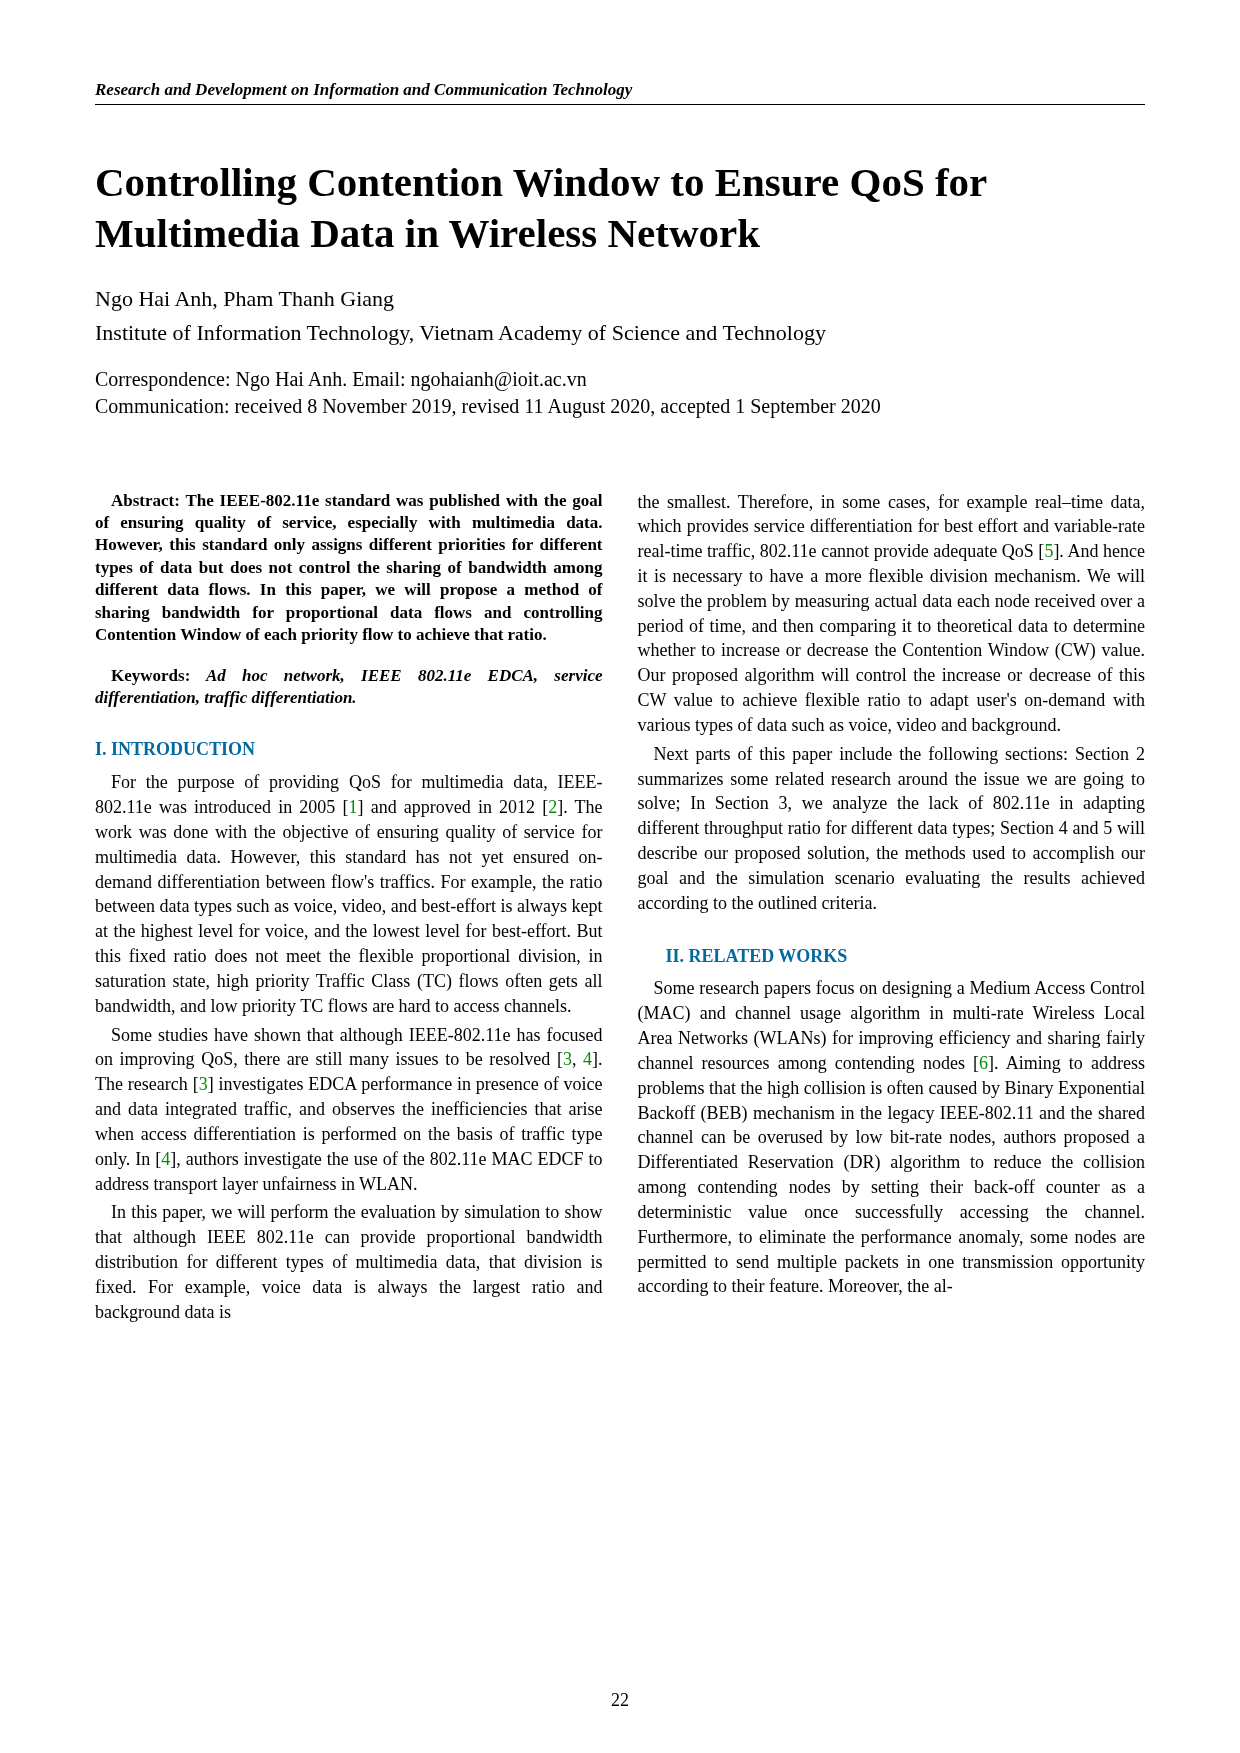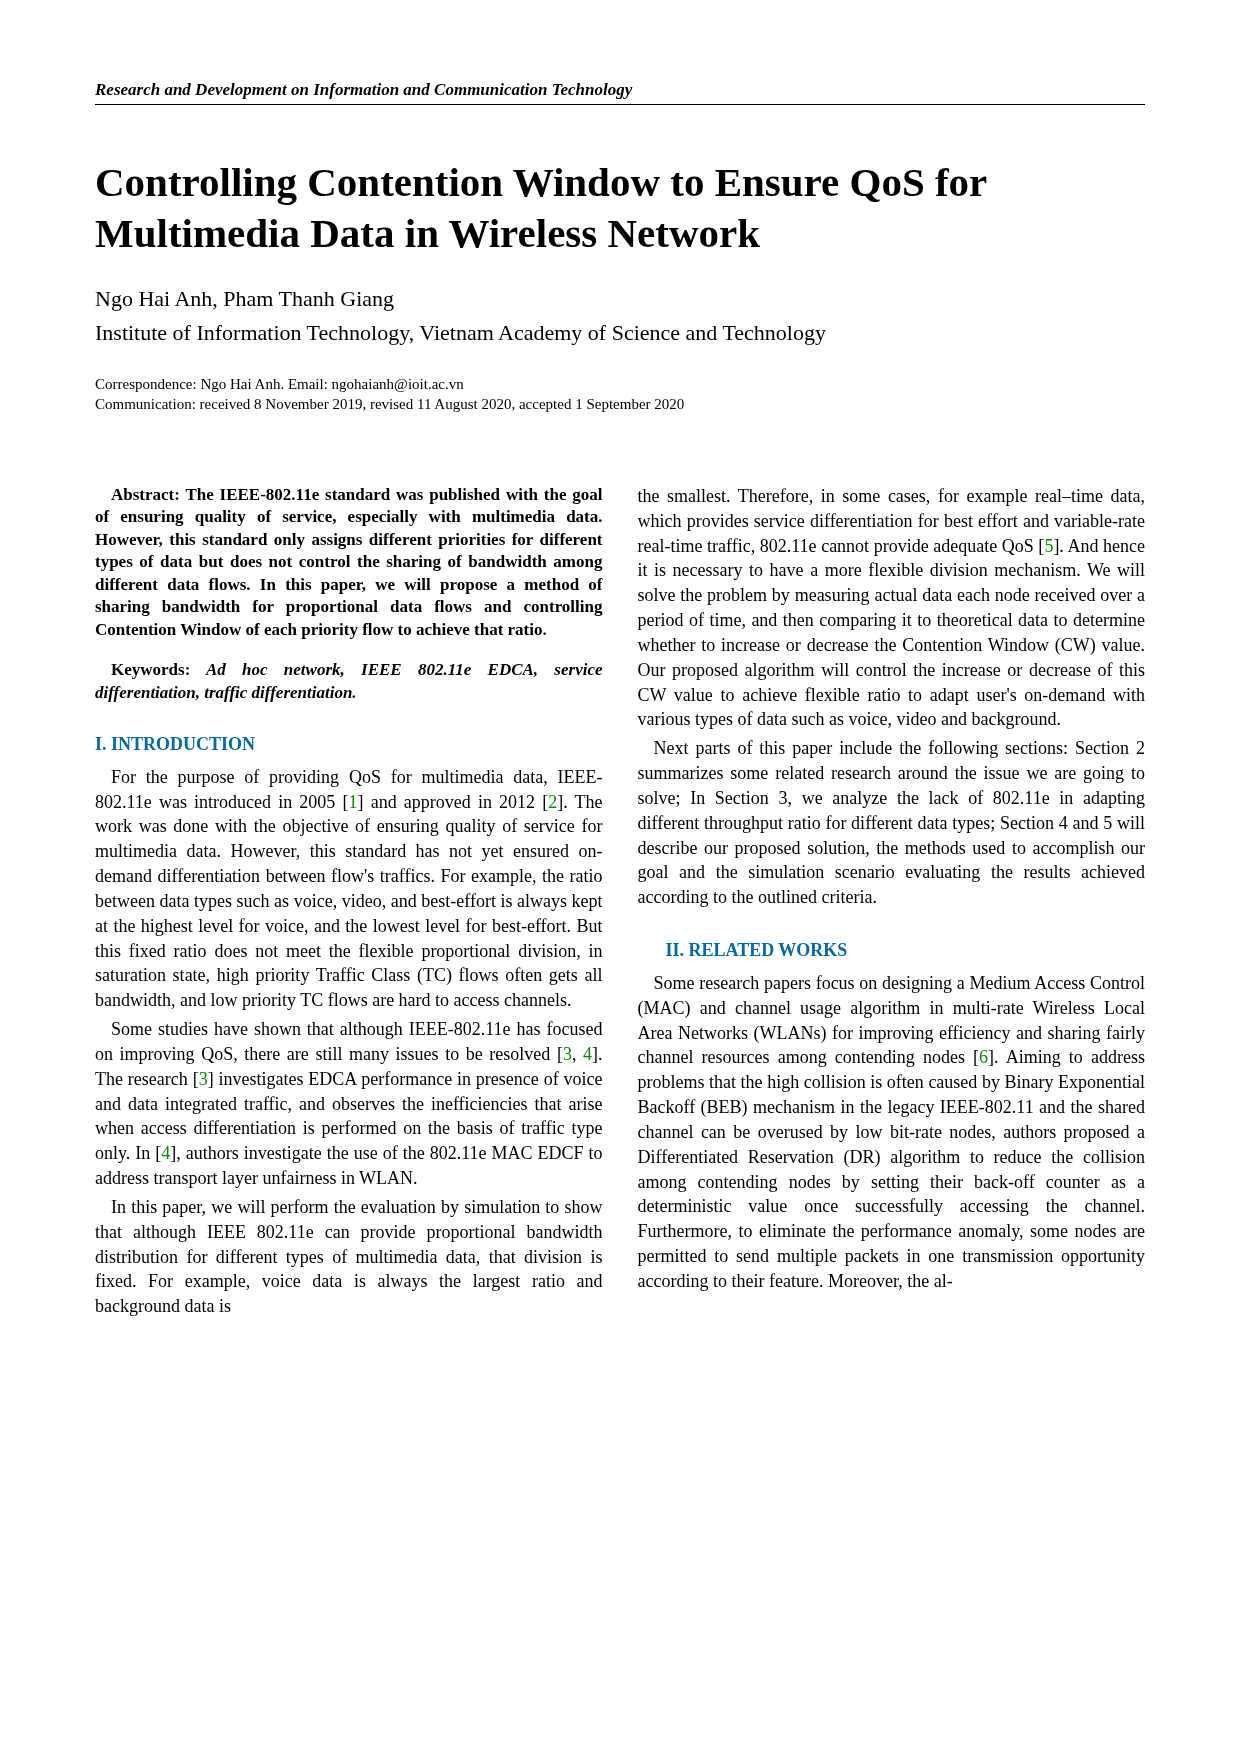--- a/index.html
+++ b/index.html
@@ -32,24 +32,24 @@
     font-weight: bold;
     line-height: 1.25;
     margin-bottom: 26px;
   }
   .authors {
     font-size: 22px;
     margin-bottom: 8px;
   }
   .affiliation {
     font-size: 22px;
-    margin-bottom: 28px;
+    margin-bottom: 20px;
   }
   .meta-line {
-    font-size: 15px;
+    font-size: 20px;
     line-height: 1.35;
   }
   .meta-block {
     margin-bottom: 70px;
   }
   .columns {
     column-count: 2;
     column-gap: 35px;
     text-align: justify;
     font-size: 18px;
@@ -143,14 +143,15 @@
     <p class="body" style="text-indent:0"><span>the smallest. Therefore, in some cases, for example real–time data, which provides service differentiation for best effort and variable-rate real-time traffic, 802.11e cannot provide adequate QoS [</span><span class="cite">5</span><span>]. And hence it is necessary to have a more flexible division mechanism. We will solve the problem by measuring actual data each node received over a period of time, and then comparing it to theoretical data to determine whether to increase or decrease the Contention Window (CW) value. Our proposed algorithm will control the increase or decrease of this CW value to achieve flexible ratio to adapt user's on-demand with various types of data such as voice, video and background.</span></p>
 
     <p class="body">Next parts of this paper include the following sections: Section 2 summarizes some related research around the issue we are going to solve; In Section 3, we analyze the lack of 802.11e in adapting different throughput ratio for different data types; Section 4 and 5 will describe our proposed solution, the methods used to accomplish our goal and the simulation scenario evaluating the results achieved according to the outlined criteria.</p>
 
     <div class="section-heading h2">II. RELATED WORKS</div>
 
     <p class="body"><span>Some research papers focus on designing a Medium Access Control (MAC) and channel usage algorithm in multi-rate Wireless Local Area Networks (WLANs) for improving efficiency and sharing fairly channel resources among contending nodes [</span><span class="cite">6</span><span>]. Aiming to address problems that the high collision is often caused by Binary Exponential Backoff (BEB) mechanism in the legacy IEEE-802.11 and the shared channel can be overused by low bit-rate nodes, authors proposed a Differentiated Reservation (DR) algorithm to reduce the collision among contending nodes by setting their back-off counter as a deterministic value once successfully accessing the channel. Furthermore, to eliminate the performance anomaly, some nodes are permitted to send multiple packets in one transmission opportunity according to their feature. Moreover, the al-</span></p>
 
   </div>
 
+  <div class="page-number">22</div>
 
 </div>
 
 </body></html>

